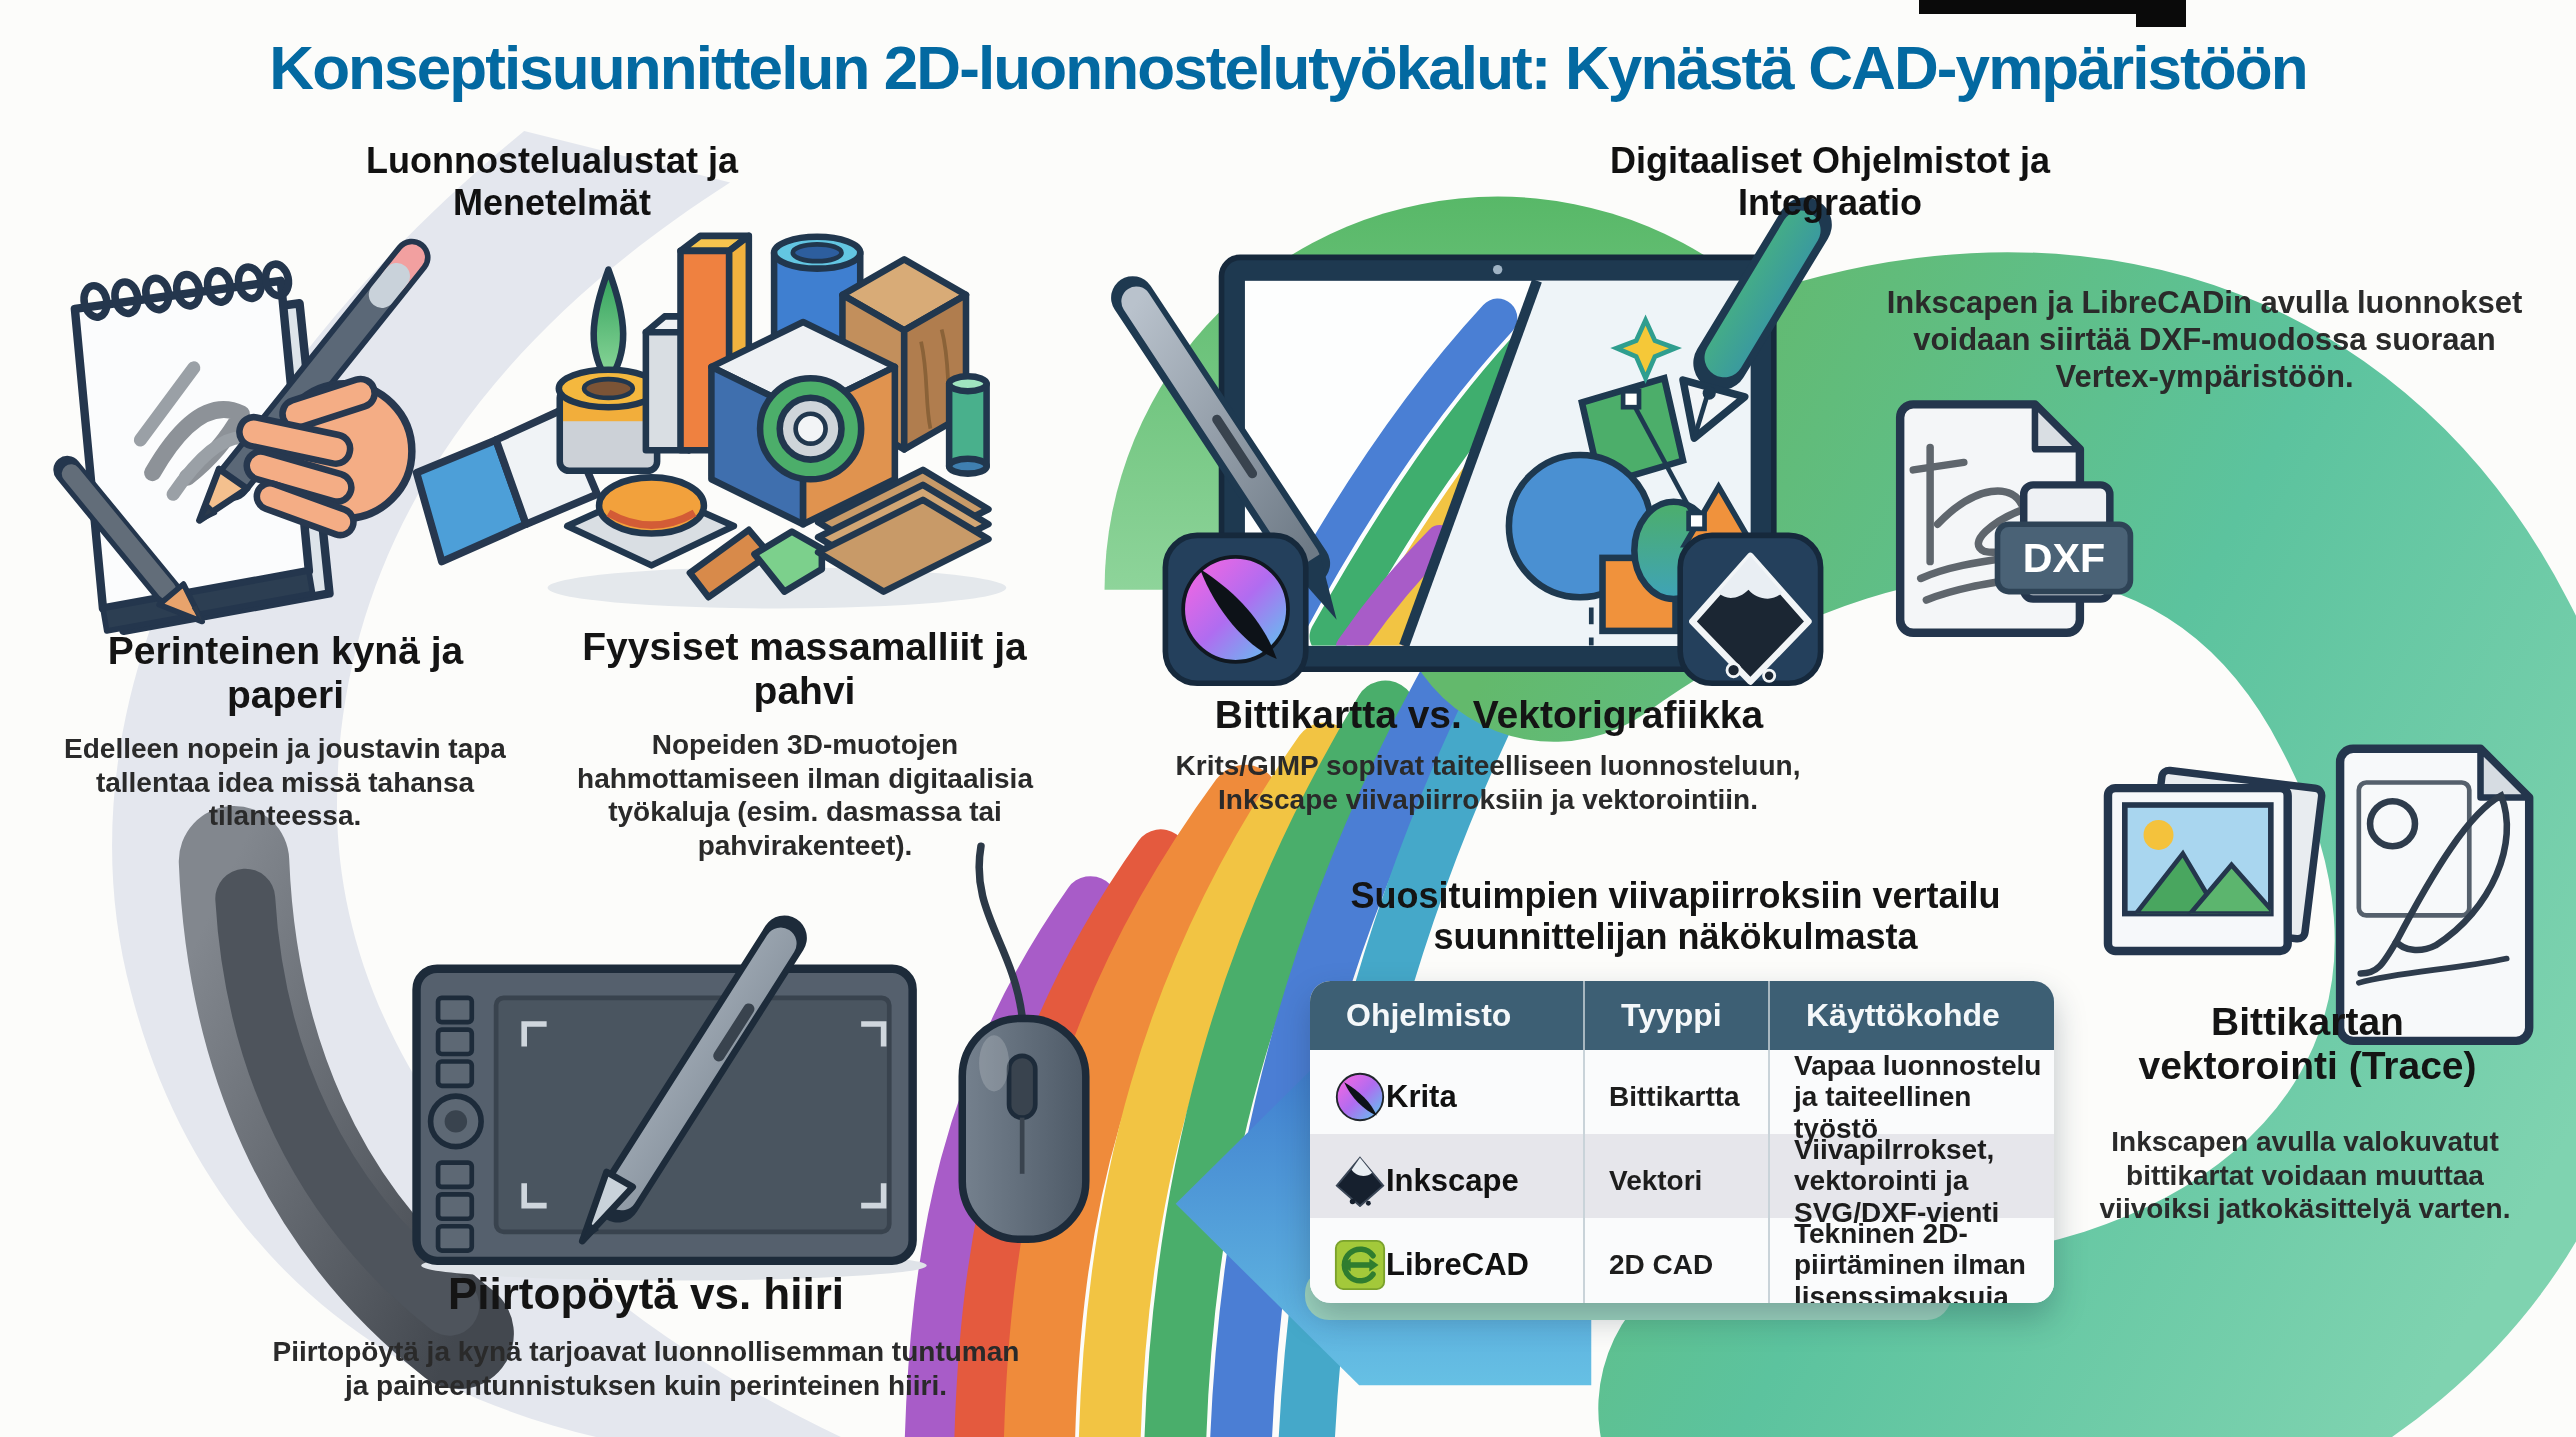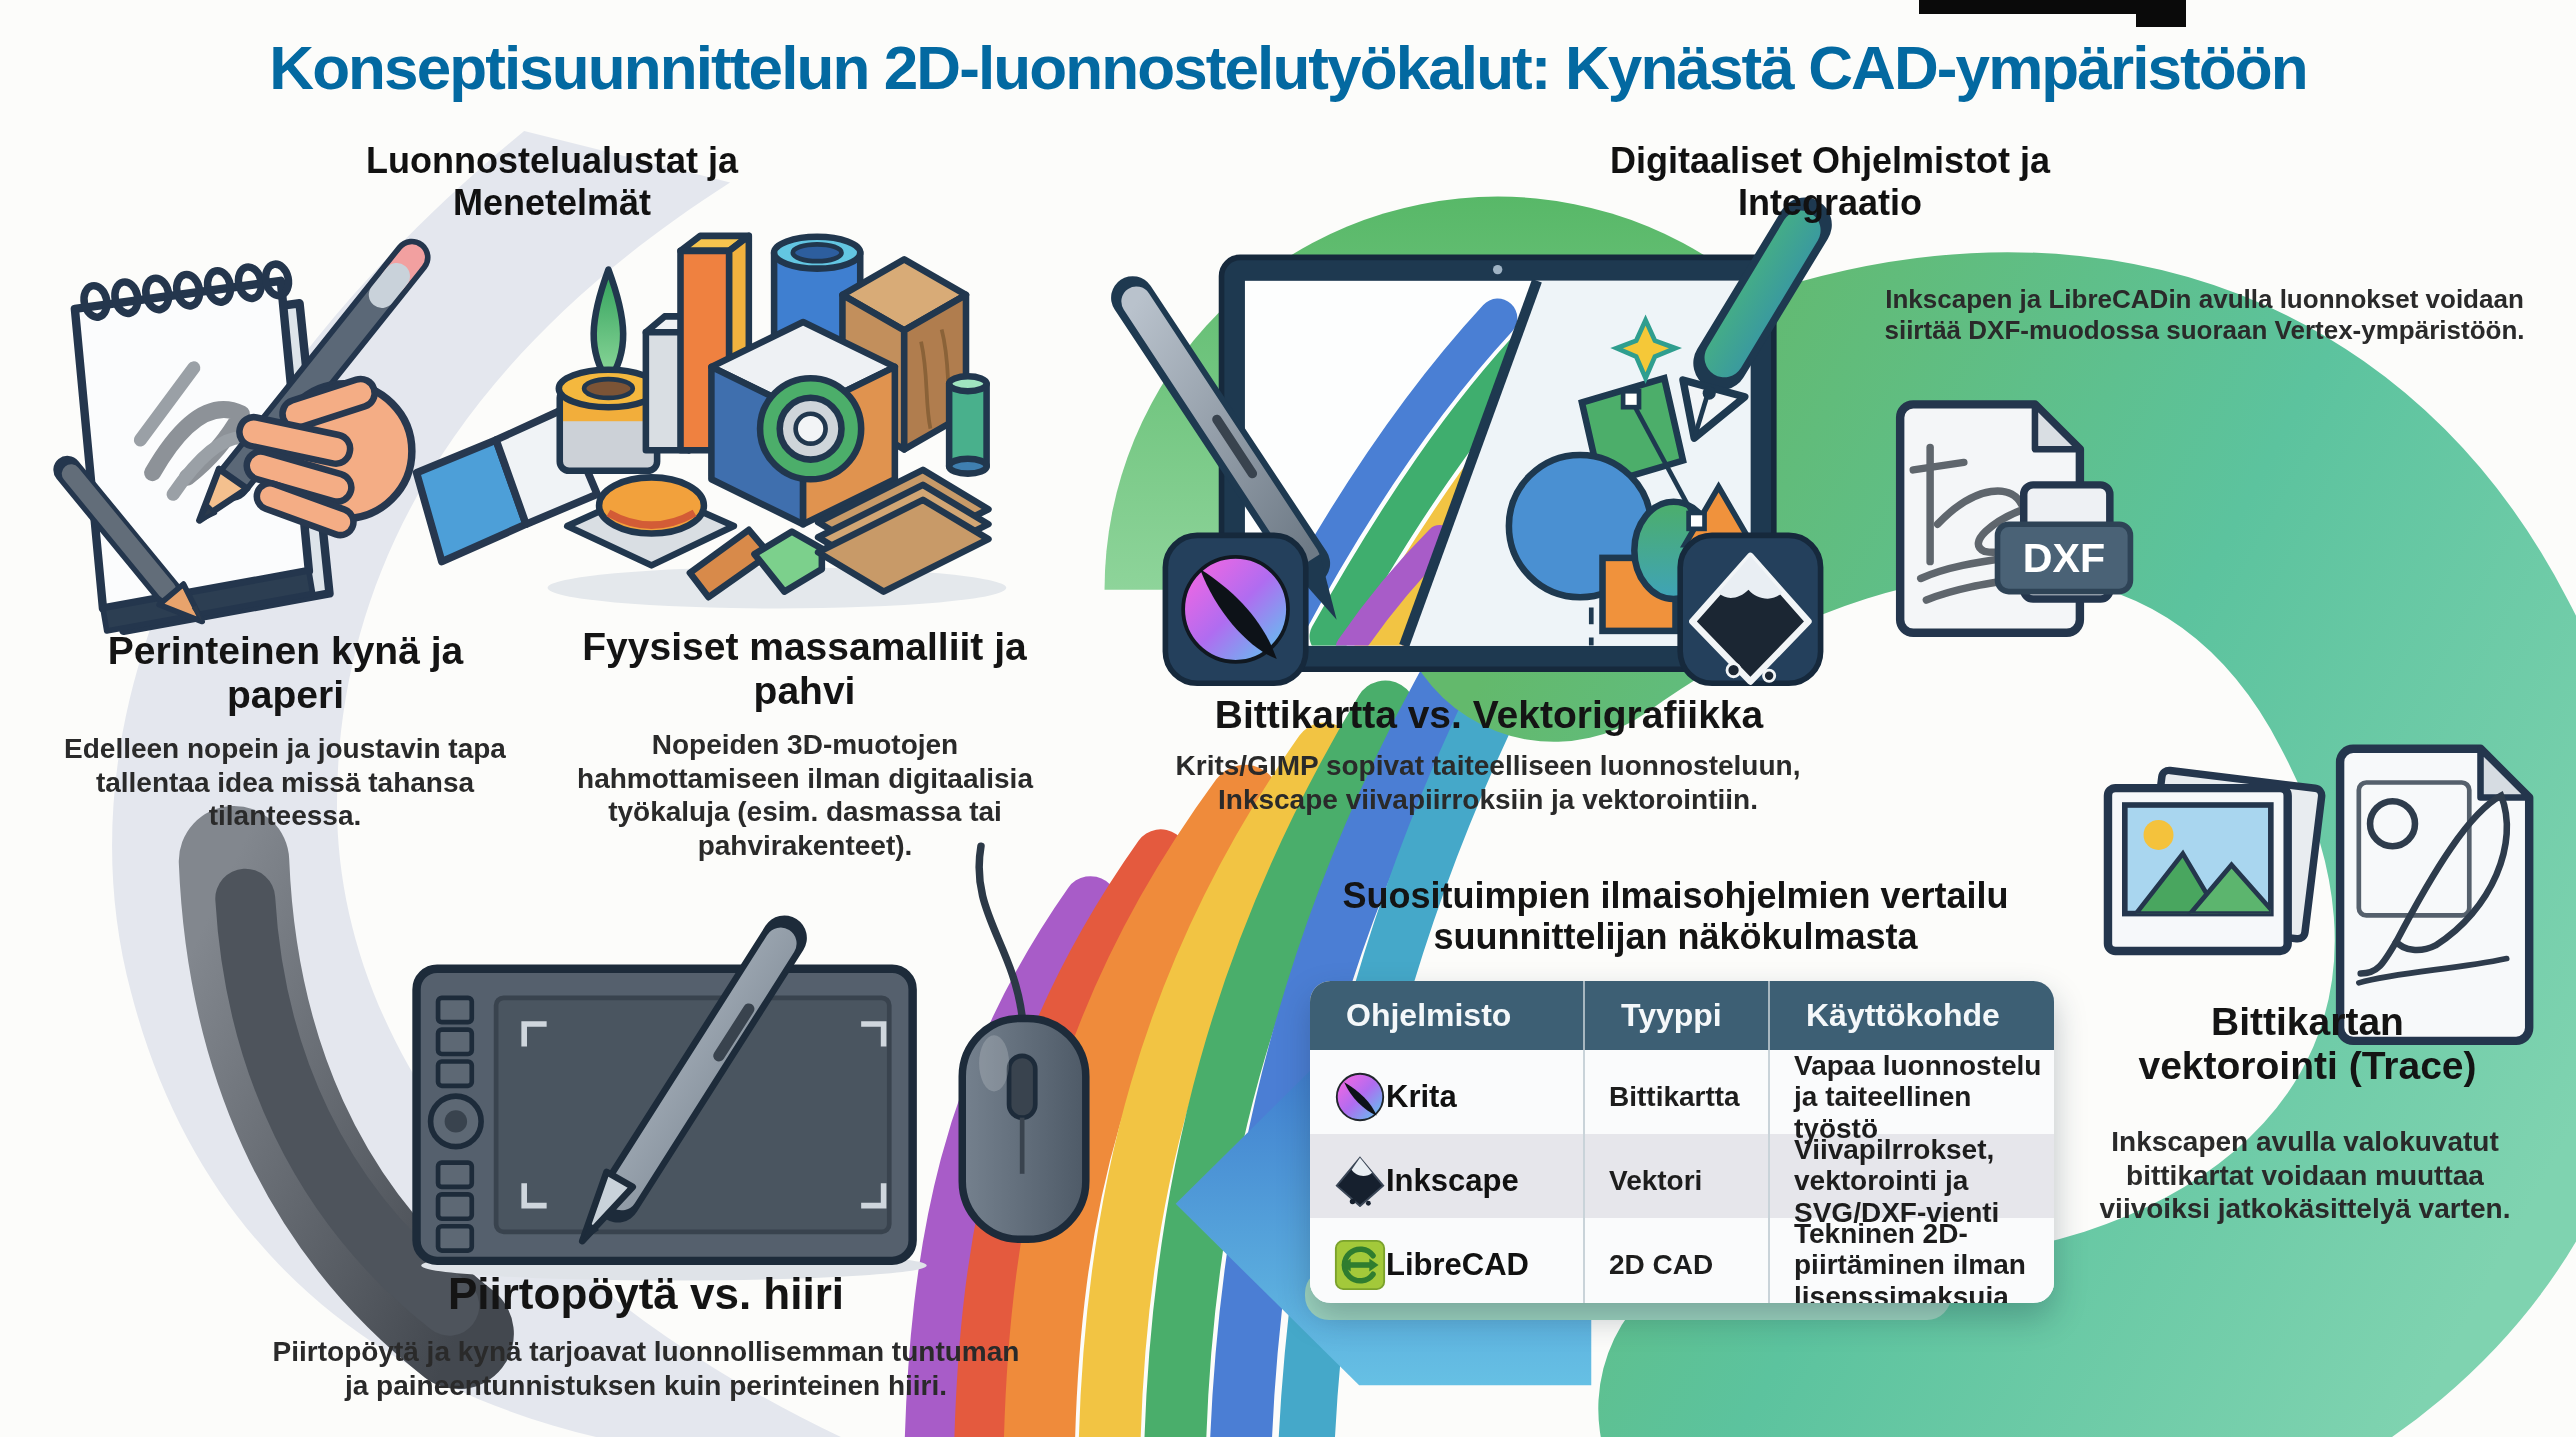--- a/index.html
+++ b/index.html
@@ -16,21 +16,21 @@
     left:0;top:32px;width:2576px;
     font-size:62px;font-weight:bold;letter-spacing:-1.9px;color:#0369a1;
     white-space:nowrap;
   }
   .sec-header{font-size:36px;font-weight:bold;color:#111;}
   .h{font-weight:bold;color:#141414;line-height:1.13;}
   .b{font-weight:bold;color:#2a2a2a;line-height:1.2;font-weight:600;}
   .h42{font-size:39px;}
   .h40{font-size:37px;}
   .b30{font-size:28px;}
-  .b28{font-size:26px;}
+  .b28{font-size:31px;}
 
   
   #table-card{
     position:absolute;left:1310px;top:981px;width:744px;height:322px;
     border-radius:20.6px;overflow:hidden;background:#fafbfc;
     box-shadow:0 15px 32px rgba(25,45,65,.28);
     z-index:4;
   }
   #table-edge{
     position:absolute;left:1305px;top:1269px;width:646px;height:51px;
@@ -381,21 +381,21 @@
     <div class="txt b b30" style="left:51px;top:732px;width:468px;">Edelleen nopein ja joustavin tapa tallentaa idea missä tahansa tilanteessa.</div>
 
     <div class="txt h h42" style="left:580px;top:625px;width:449px;">Fyysiset massamalliit ja pahvi</div>
     <div class="txt b b30" style="left:571px;top:728px;width:468px;">Nopeiden 3D-muotojen hahmottamiseen ilman digitaalisia työkaluja (esim. dasmassa tai pahvirakenteet).</div>
 
     <div class="txt h h42" style="left:1208px;top:693px;width:562px;">Bittikartta vs. Vektorigrafiikka</div>
     <div class="txt b b30" style="left:1151px;top:749px;width:674px;">Krits/GIMP sopivat taiteelliseen luonnosteluun, Inkscape viivapiirroksiin ja vektorointiin.</div>
 
     <div class="txt b b28" style="left:1877px;top:284px;width:655px;">Inkscapen ja LibreCADin avulla luonnokset voidaan siirtää DXF-muodossa suoraan Vertex-ympäristöön.</div>
 
-    <div class="txt h" style="left:1320px;top:876px;width:711px;font-size:36px;">Suosituimpien ilmaisohjelmien vertailu suunnittelijan näkökulmasta</div>
+    <div class="txt h" style="left:1320px;top:876px;width:711px;font-size:36px;">Suosituimpien viivapiirroksiin vertailu suunnittelijan näkökulmasta</div>
 
     <div class="txt h h42" style="left:2106px;top:1000px;width:403px;">Bittikartan vektorointi (Trace)</div>
     <div class="txt b b30" style="left:2071px;top:1125px;width:468px;text-align:center;">Inkscapen avulla valokuvatut bittikartat voidaan muuttaa viivoiksi jatkokäsittelyä varten.</div>
 
     <div class="txt h" style="left:440px;top:1269px;width:412px;font-size:44px;">Piirtopöytä vs. hiiri</div>
     <div class="txt b b30" style="left:262px;top:1335px;width:768px;">Piirtopöytä ja kynä tarjoavat luonnollisemman tuntuman ja paineentunnistuksen kuin perinteinen hiiri.</div>
   </div>
 
   <div id="table-edge"></div>
   <div id="table-card">

